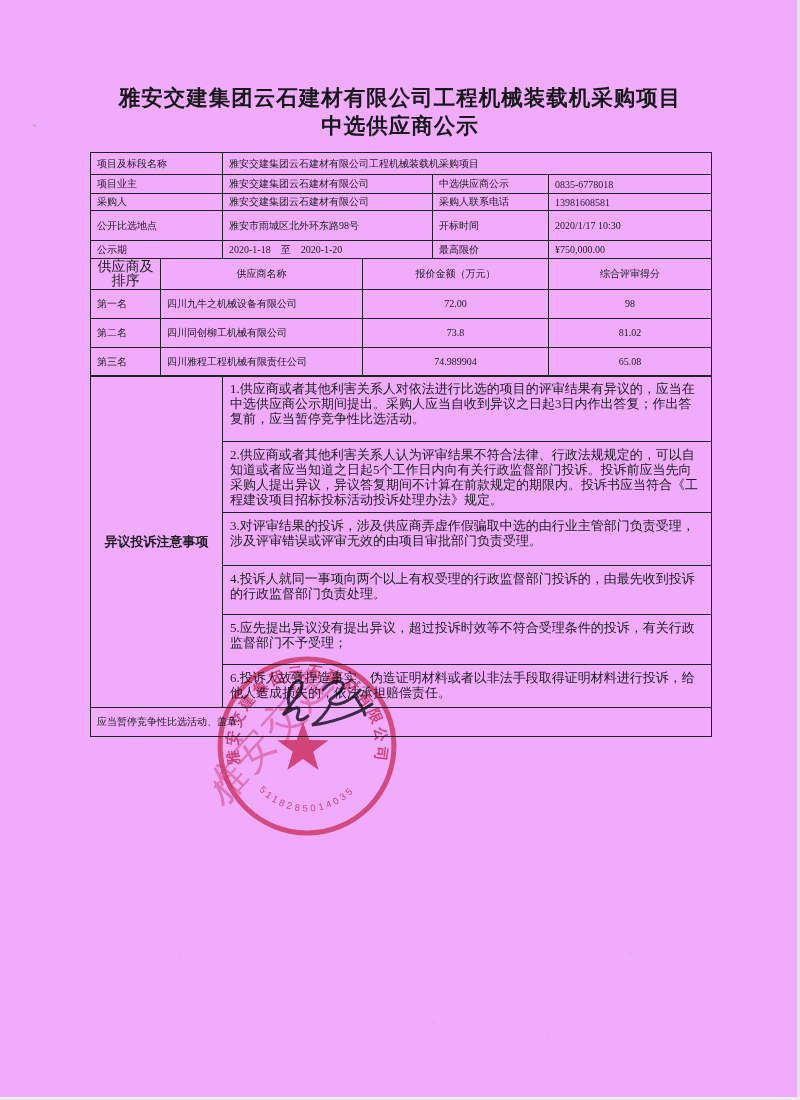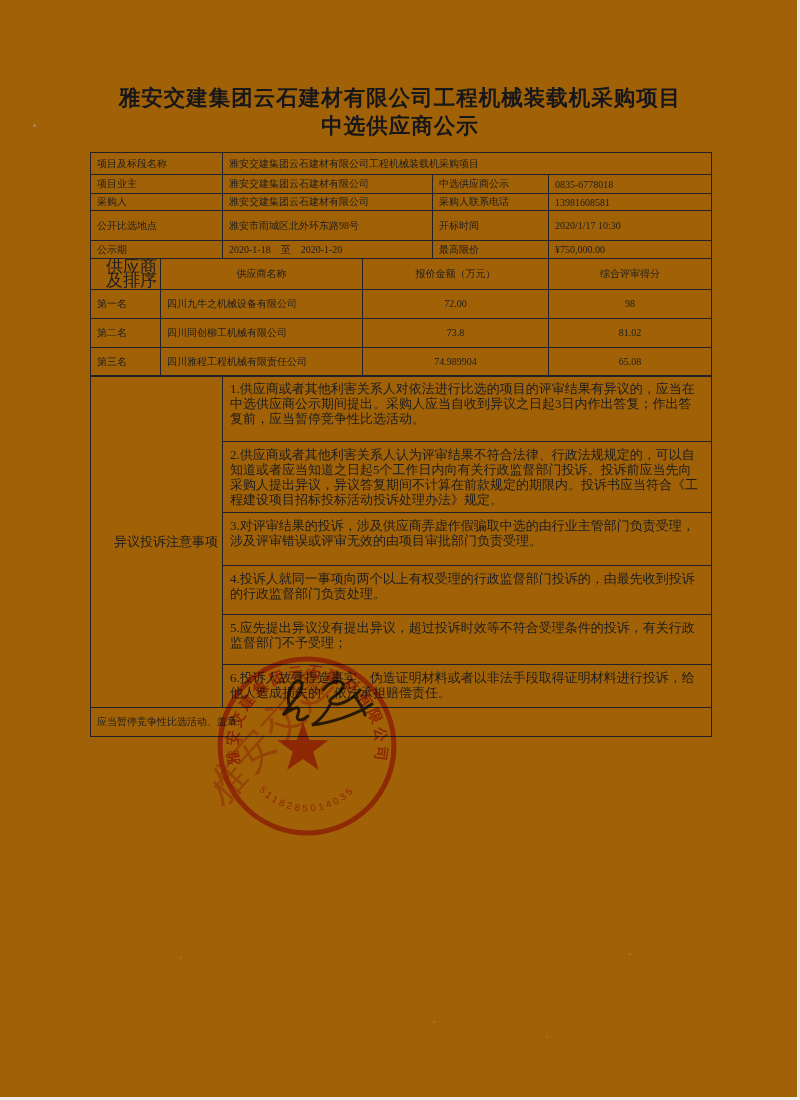--- a/index.html
+++ b/index.html
@@ -3,21 +3,21 @@
 <meta charset="utf-8">
 <style>
   html,body{margin:0;padding:0;}
   body{
     width:800px;height:1100px;position:relative;overflow:hidden;
     background:#ffffff;
     font-family:"Liberation Serif","DejaVu Serif",serif;
   }
   .page{
     position:absolute;left:0;top:0;width:800px;height:1100px;
-    background:#a16207;
+    background:#f0abfc;
   }
   .edge-shadow-right{position:absolute;right:0;top:0;width:3px;height:1100px;background:#e3e3e0;}
   .edge-shadow-bottom{position:absolute;left:0;bottom:0;width:800px;height:3px;background:#ededea;}
 
   .doc-title{
     position:absolute;left:0;top:84px;width:800px;
     text-align:center;
     font-family:"Liberation Sans","DejaVu Sans",sans-serif;
     font-weight:700;font-size:21.5px;line-height:28px;color:#17171a;
     letter-spacing:1px;
@@ -35,26 +35,26 @@
     word-break:break-all;
   }
   .info-tbl td{height:auto;}
   .info-tbl .r1 td{height:19px;}
   .info-tbl .r2 td{height:16px;}
   .info-tbl .r3 td{height:14px;}
   .info-tbl .r4 td{height:27px;}
   .info-tbl .r5 td{height:15px;}
 
   .sup-tbl .hdr td{height:24px;text-align:center;}
-  .sup-tbl .hdr td.rank-hd{text-align:right;font-size:17px;line-height:14px;padding:1px 3px;margin-left:16px;}
+  .sup-tbl .hdr td.rank-hd{text-align:center;font-size:14px;line-height:14px;padding:1px 3px;margin-left:16px;}
   .sup-tbl .srow td{height:26px;}
   .sup-tbl td.num{text-align:center;}
 
   .not-tbl td{vertical-align:top;padding:5px 7px;font-size:13px;line-height:15px;}
-  .not-tbl td.nlabel{vertical-align:middle;text-align:right;padding:0 4px;}
+  .not-tbl td.nlabel{vertical-align:middle;text-align:center;padding:0 4px;font-weight:bold;}
   .nt1{height:55px;} .nt2{height:56px;} .nt3{height:42px;}
   .nt4{height:38px;} .nt5{height:39px;} .nt6{height:32px;}
 
   .sig-tbl td{height:26px;}
 
   
   .seal{
     position:absolute;left:214px;top:653px;width:186px;height:186px;
     mix-blend-mode:multiply;pointer-events:none;
   }

